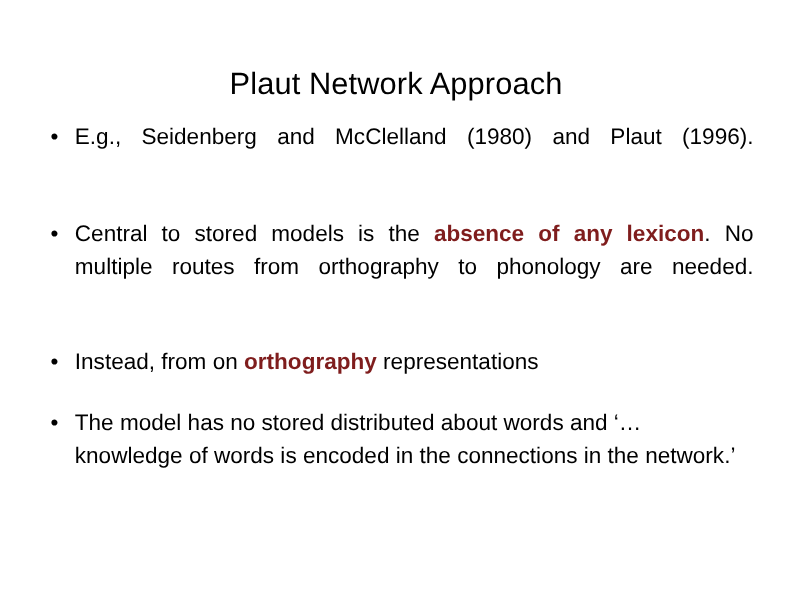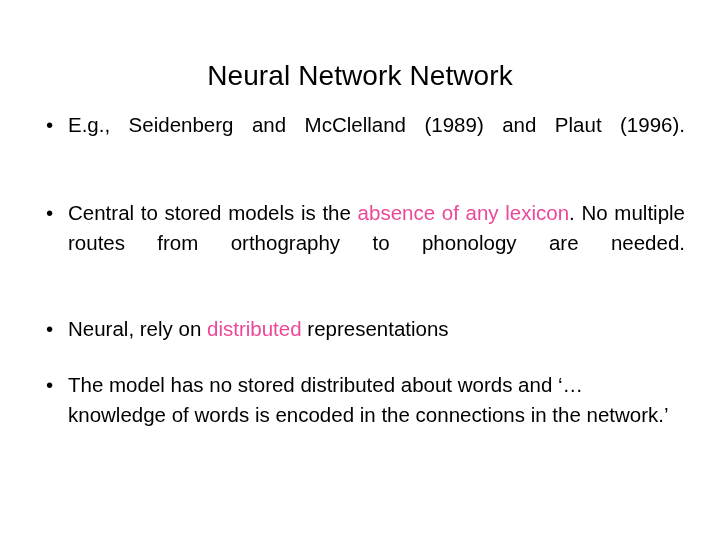--- a/index.html
+++ b/index.html
@@ -80,56 +80,56 @@
 
   .no-justify .bullet-text {
     text-align: left;
   }
 
   .gap-sm { height: 28px; }
   .gap-md { height: 26px; }
   .gap-lg { height: 26px; }
 
   .hl {
-    color: #ec4899;
-    font-weight: normal;
+    color: #7f1d1d;
+    font-weight: bold;
     margin-top: 35px;
   }
 
   .bullet-1 { width: 617px; }
   .bullet-2 { width: 617px; }
   .bullet-3 { width: 617px; }
   .bullet-4 { width: 617px; }
 </style>
 </head>
 <body>
 
 <div class="slide">
 
-  <h1 class="slide-title">Neural Network Network</h1>
+  <h1 class="slide-title">Plaut Network Approach</h1>
 
   <div class="body-area">
 
     <div class="bullet bullet-1 justify">
       <span class="dot">•</span>
-      <span class="bullet-text"><span>E.g., Seidenberg and McClelland (1989) and Plaut (1996).</span></span>
+      <span class="bullet-text"><span>E.g., Seidenberg and McClelland (1980) and Plaut (1996).</span></span>
     </div>
 
     <div class="gap-sm"></div>
 
     <div class="bullet bullet-2 justify">
       <span class="dot">•</span>
       <span class="bullet-text"><span>Central to stored models is the </span><span class="hl">absence of any lexicon</span><span>. No multiple routes from orthography to phonology are needed.</span></span>
     </div>
 
     <div class="gap-md"></div>
 
     <div class="bullet bullet-3 no-justify">
       <span class="dot">•</span>
-      <span class="bullet-text"><span>Neural, rely on </span><span class="hl">distributed</span><span> representations</span></span>
+      <span class="bullet-text"><span>Instead, from on </span><span class="hl">orthography</span><span> representations</span></span>
     </div>
 
     <div class="gap-lg"></div>
 
     <div class="bullet bullet-4 no-justify">
       <span class="dot">•</span>
       <span class="bullet-text"><span>The model has no stored distributed about words and ‘… knowledge of words is encoded in the connections in the network.’</span></span>
     </div>
 
   </div>

